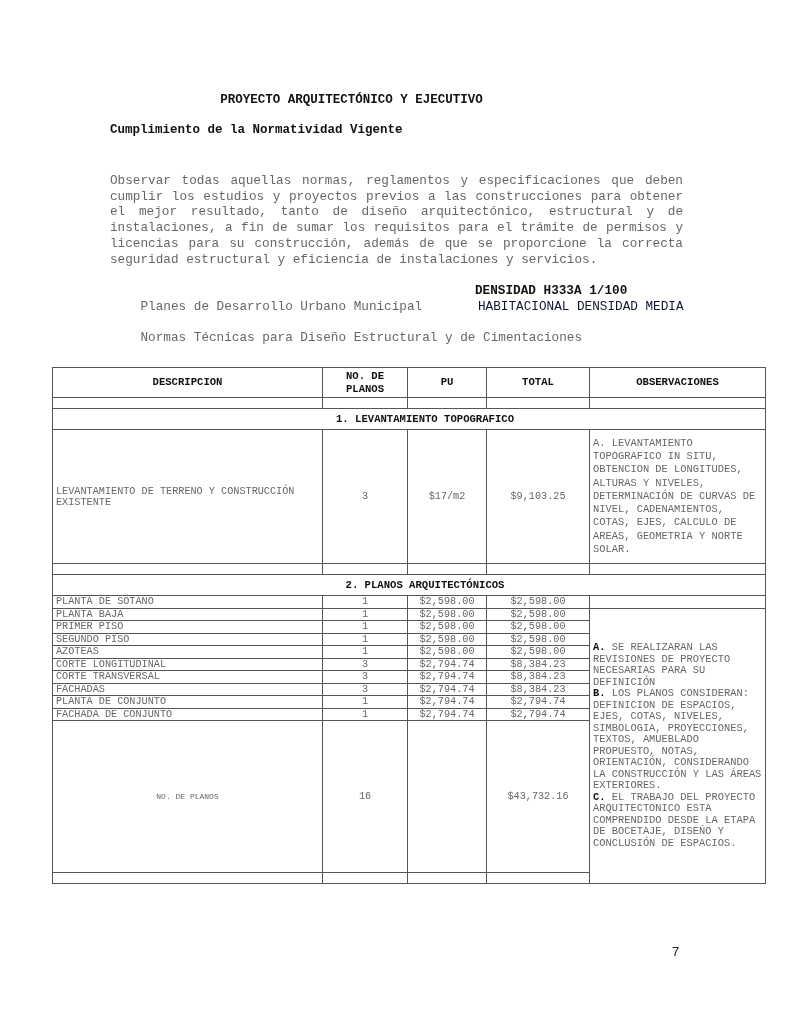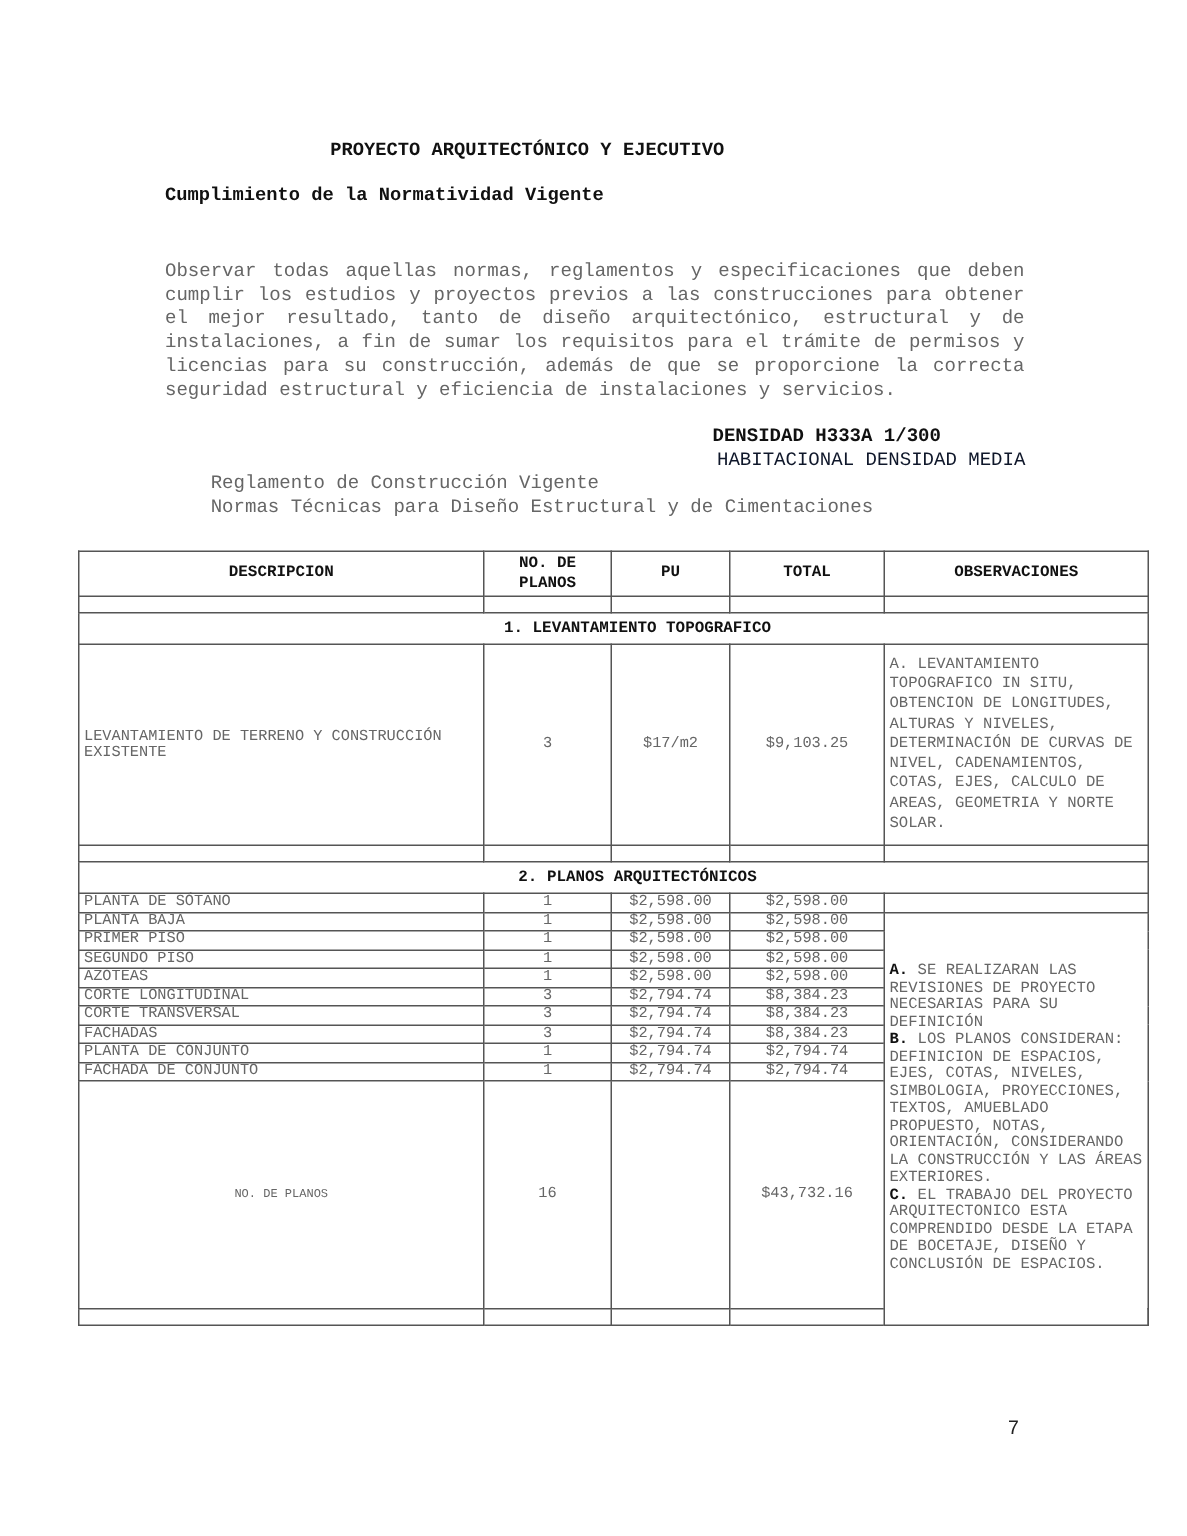--- a/index.html
+++ b/index.html
@@ -49,24 +49,24 @@
 </style>
 </head>
 <body>
 
 <div class="title">PROYECTO ARQUITECTÓNICO Y EJECUTIVO</div>
 <div class="subtitle">Cumplimiento de la Normatividad Vigente</div>
 <div class="intro">Observar todas aquellas normas, reglamentos y especificaciones que deben cumplir los estudios y proyectos previos a las construcciones para obtener el mejor resultado, tanto de diseño arquitectónico, estructural y de instalaciones, a fin de sumar los requisitos para el trámite de permisos y licencias para su construcción, además de que se proporcione la correcta seguridad estructural y eficiencia de instalaciones y servicios.</div>
 
 <div class="norms">
   <div class="line">
-    <span class="right-bold">DENSIDAD H333A 1/300</span>
+    <span>Planes de Desarrollo Urbano Municipal</span>
+    <span class="right-bold">DENSIDAD H333A 1/100</span>
   </div>
   <div class="line">
-    <span>Reglamento de Construcción Vigente</span>
     <span class="right-plain">HABITACIONAL DENSIDAD MEDIA</span>
   </div>
   <div class="line">
     <span>Normas Técnicas para Diseño Estructural y de Cimentaciones</span>
   </div>
 </div>
 
 <table class="main">
   <colgroup>
       <col class="c1">

